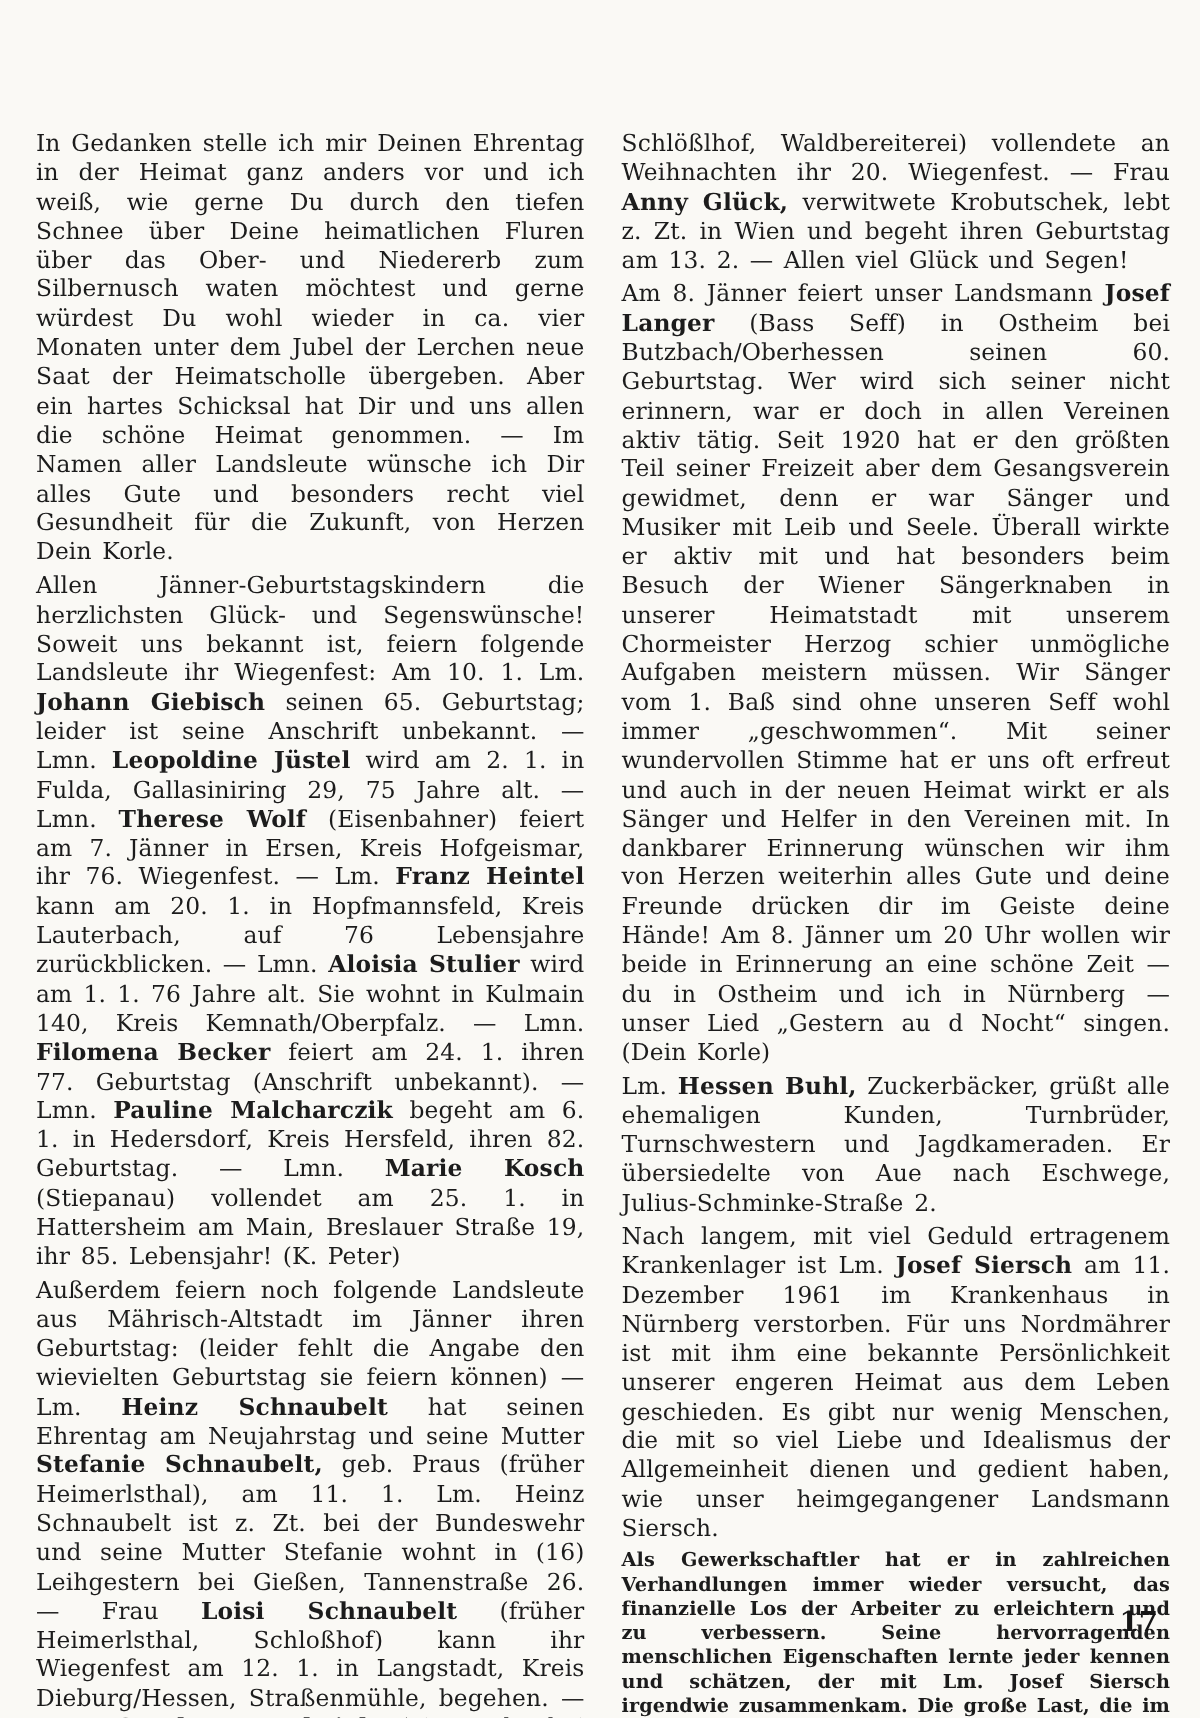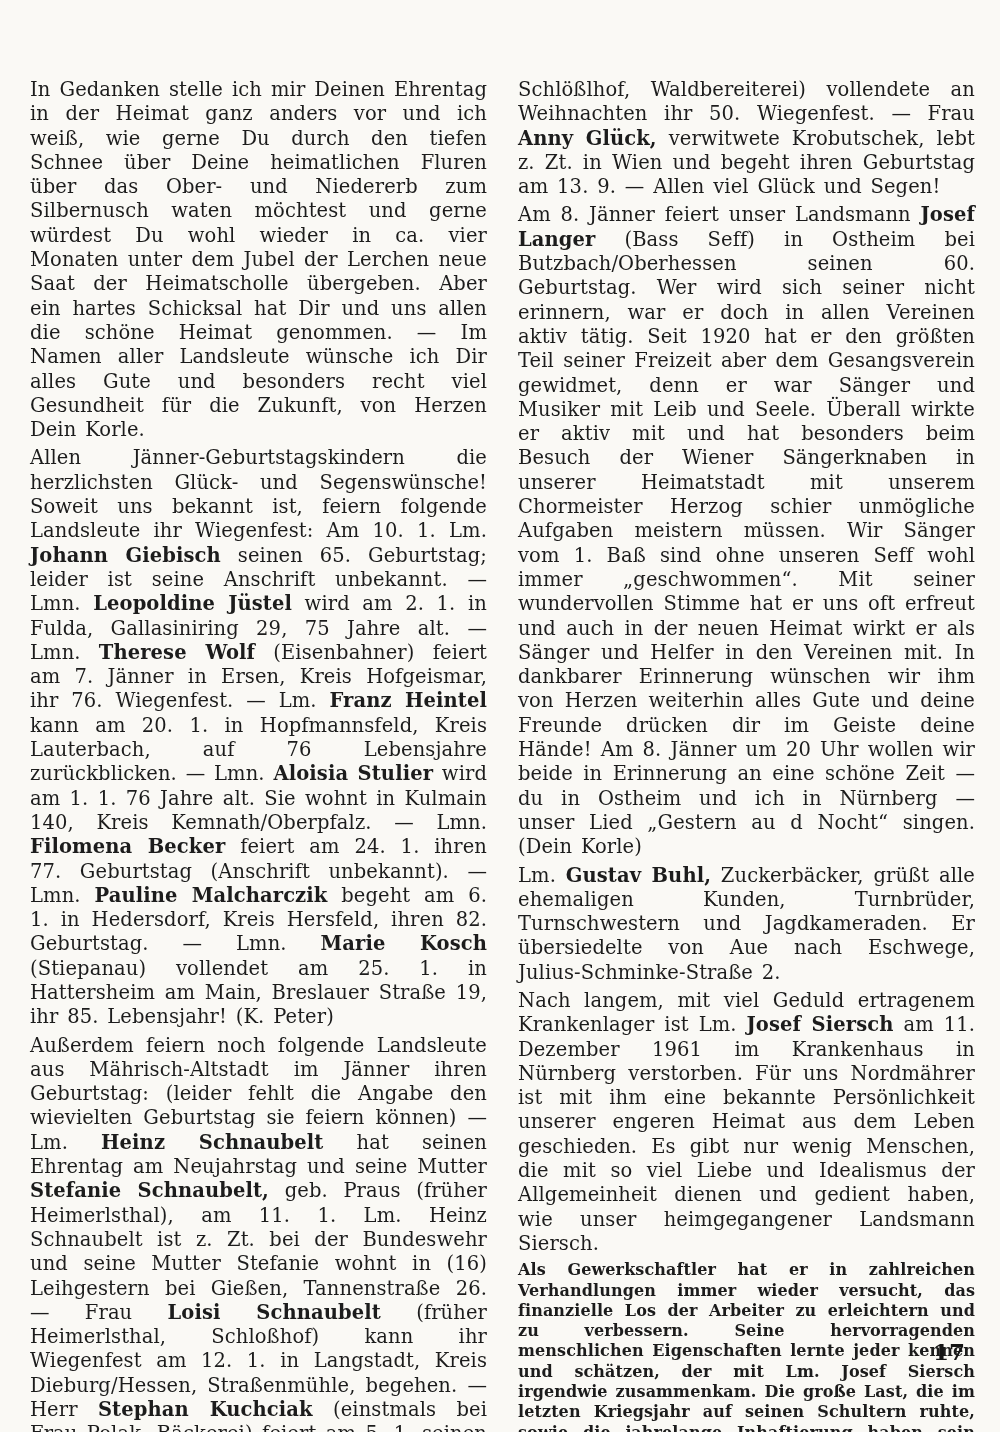--- a/index.html
+++ b/index.html
@@ -7,21 +7,21 @@
     padding: 0;
     background: #e9e8e4;
   }
   .page {
     position: relative;
     width: 1000px;
     height: 1432px;
     background: #faf9f5;
     overflow: hidden;
     box-sizing: border-box;
-    padding: 78px 25px 0 30px;
+    padding: 108px 25px 0 30px;
     font-family: "DejaVu Serif", "Liberation Serif", serif;
     color: #1c1c1c;
   }
   .columns {
     display: flex;
     gap: 31px;
   }
   .column {
     width: 457px;
     box-sizing: border-box;
@@ -61,21 +61,21 @@
 <body>
 
 <div class="page">
   <div class="columns">
     <div class="column">
         <p class="para"><span>In Gedanken stelle ich mir Deinen Ehrentag in der Heimat ganz anders vor und ich weiß, wie gerne Du durch den tiefen Schnee über Deine heimatlichen Fluren über das Ober- und Niedererb zum Silbernusch waten möchtest und gerne würdest Du wohl wieder in ca. vier Monaten unter dem Jubel der Lerchen neue Saat der Heimatscholle übergeben. Aber ein hartes Schicksal hat Dir und uns allen die schöne Heimat genommen. — Im Namen aller Landsleute wünsche ich Dir alles Gute und besonders recht viel Gesundheit für die Zukunft, von Herzen Dein Korle.</span></p>
         <p class="para"><span>Allen Jänner-Geburtstagskindern die herzlichsten Glück- und Segenswünsche! Soweit uns bekannt ist, feiern folgende Landsleute ihr Wiegenfest: Am 10. 1. Lm. </span><b>Johann Giebisch</b><span> seinen 65. Geburtstag; leider ist seine Anschrift unbekannt. — Lmn. </span><b>Leopoldine Jüstel</b><span> wird am 2. 1. in Fulda, Gallasiniring 29, 75 Jahre alt. — Lmn. </span><b>Therese Wolf</b><span> (Eisenbahner) feiert am 7. Jänner in Ersen, Kreis Hofgeismar, ihr 76. Wiegenfest. — Lm. </span><b>Franz Heintel</b><span> kann am 20. 1. in Hopfmannsfeld, Kreis Lauterbach, auf 76 Lebensjahre zurückblicken. — Lmn. </span><b>Aloisia Stulier</b><span> wird am 1. 1. 76 Jahre alt. Sie wohnt in Kulmain 140, Kreis Kemnath/Oberpfalz. — Lmn. </span><b>Filomena Becker</b><span> feiert am 24. 1. ihren 77. Geburtstag (Anschrift unbekannt). — Lmn. </span><b>Pauline Malcharczik</b><span> begeht am 6. 1. in Hedersdorf, Kreis Hersfeld, ihren 82. Geburtstag. — Lmn. </span><b>Marie Kosch</b><span> (Stiepanau) vollendet am 25. 1. in Hattersheim am Main, Breslauer Straße 19, ihr 85. Lebensjahr! (K. Peter)</span></p>
         <p class="para"><span>Außerdem feiern noch folgende Landsleute aus Mährisch-Altstadt im Jänner ihren Geburtstag: (leider fehlt die Angabe den wievielten Geburtstag sie feiern können) — Lm. </span><b>Heinz Schnaubelt</b><span> hat seinen Ehrentag am Neujahrstag und seine Mutter </span><b>Stefanie Schnaubelt,</b><span> geb. Praus (früher Heimerlsthal), am 11. 1. Lm. Heinz Schnaubelt ist z. Zt. bei der Bundeswehr und seine Mutter Stefanie wohnt in (16) Leihgestern bei Gießen, Tannenstraße 26. — Frau </span><b>Loisi Schnaubelt</b><span> (früher Heimerlsthal, Schloßhof) kann ihr Wiegenfest am 12. 1. in Langstadt, Kreis Dieburg/Hessen, Straßenmühle, begehen. — Herr </span><b>Stephan Kuchciak</b><span> (einstmals bei Frau Polak, Bäckerei) feiert am 5. 1. seinen Geburtstag. Seine Anschrift: (16) Münster, Kreis Dieburg, Volksbank. — Frau </span></p>
       </div>
     <div class="column">
-        <p class="para"><span>Schlößlhof, Waldbereiterei) vollendete an Weihnachten ihr 50. Wiegenfest. — Frau </span><b>Anny Glück,</b><span> verwitwete Krobutschek, lebt z. Zt. in Wien und begeht ihren Geburtstag am 13. 9. — Allen viel Glück und Segen!</span></p>
+        <p class="para"><span>Schlößlhof, Waldbereiterei) vollendete an Weihnachten ihr 20. Wiegenfest. — Frau </span><b>Anny Glück,</b><span> verwitwete Krobutschek, lebt z. Zt. in Wien und begeht ihren Geburtstag am 13. 2. — Allen viel Glück und Segen!</span></p>
         <p class="para"><span>Am 8. Jänner feiert unser Landsmann </span><b>Josef Langer</b><span> (Bass Seff) in Ostheim bei Butzbach/Oberhessen seinen 60. Geburtstag. Wer wird sich seiner nicht erinnern, war er doch in allen Vereinen aktiv tätig. Seit 1920 hat er den größten Teil seiner Freizeit aber dem Gesangsverein gewidmet, denn er war Sänger und Musiker mit Leib und Seele. Überall wirkte er aktiv mit und hat besonders beim Besuch der Wiener Sängerknaben in unserer Heimatstadt mit unserem Chormeister Herzog schier unmögliche Aufgaben meistern müssen. Wir Sänger vom 1. Baß sind ohne unseren Seff wohl immer „geschwommen“. Mit seiner wundervollen Stimme hat er uns oft erfreut und auch in der neuen Heimat wirkt er als Sänger und Helfer in den Vereinen mit. In dankbarer Erinnerung wünschen wir ihm von Herzen weiterhin alles Gute und deine Freunde drücken dir im Geiste deine Hände! Am 8. Jänner um 20 Uhr wollen wir beide in Erinnerung an eine schöne Zeit — du in Ostheim und ich in Nürnberg — unser Lied „Gestern au d Nocht“ singen. (Dein Korle)</span></p>
-        <p class="para"><span>Lm. </span><b>Gustav Buhl,</b><span> Zuckerbäcker, grüßt alle ehemaligen Kunden, Turnbrüder, Turnschwestern und Jagdkameraden. Er übersiedelte von Aue nach Eschwege, Julius-Schminke-Straße 2.</span></p>
+        <p class="para"><span>Lm. </span><b>Hessen Buhl,</b><span> Zuckerbäcker, grüßt alle ehemaligen Kunden, Turnbrüder, Turnschwestern und Jagdkameraden. Er übersiedelte von Aue nach Eschwege, Julius-Schminke-Straße 2.</span></p>
         <p class="para"><span>Nach langem, mit viel Geduld ertragenem Krankenlager ist Lm. </span><b>Josef Siersch</b><span> am 11. Dezember 1961 im Krankenhaus in Nürnberg verstorben. Für uns Nordmährer ist mit ihm eine bekannte Persönlichkeit unserer engeren Heimat aus dem Leben geschieden. Es gibt nur wenig Menschen, die mit so viel Liebe und Idealismus der Allgemeinheit dienen und gedient haben, wie unser heimgegangener Landsmann Siersch.</span></p>
         <p class="para small"><span>Als Gewerkschaftler hat er in zahlreichen Verhandlungen immer wieder versucht, das finanzielle Los der Arbeiter zu erleichtern und zu verbessern. Seine hervorragenden menschlichen Eigenschaften lernte jeder kennen und schätzen, der mit Lm. Josef Siersch irgendwie zusammenkam. Die große Last, die im letzten Kriegsjahr auf seinen Schultern ruhte, sowie die jahrelange Inhaftierung haben sein Leiden herbeigeführt. In seinen letzten Stunden konnte ich ihm noch ein paar gute Worte sagen und ihm im Namen aller Freunde und Bekannten für die Liebe und Hilfsbereitschaft, welche er vielen von uns angedeihen ließ, danken! Er möge ruhen in Frieden!</span></p>
       </div>
   </div>
   <div class="page-number">17</div>
 </div>
 
 </body></html>

